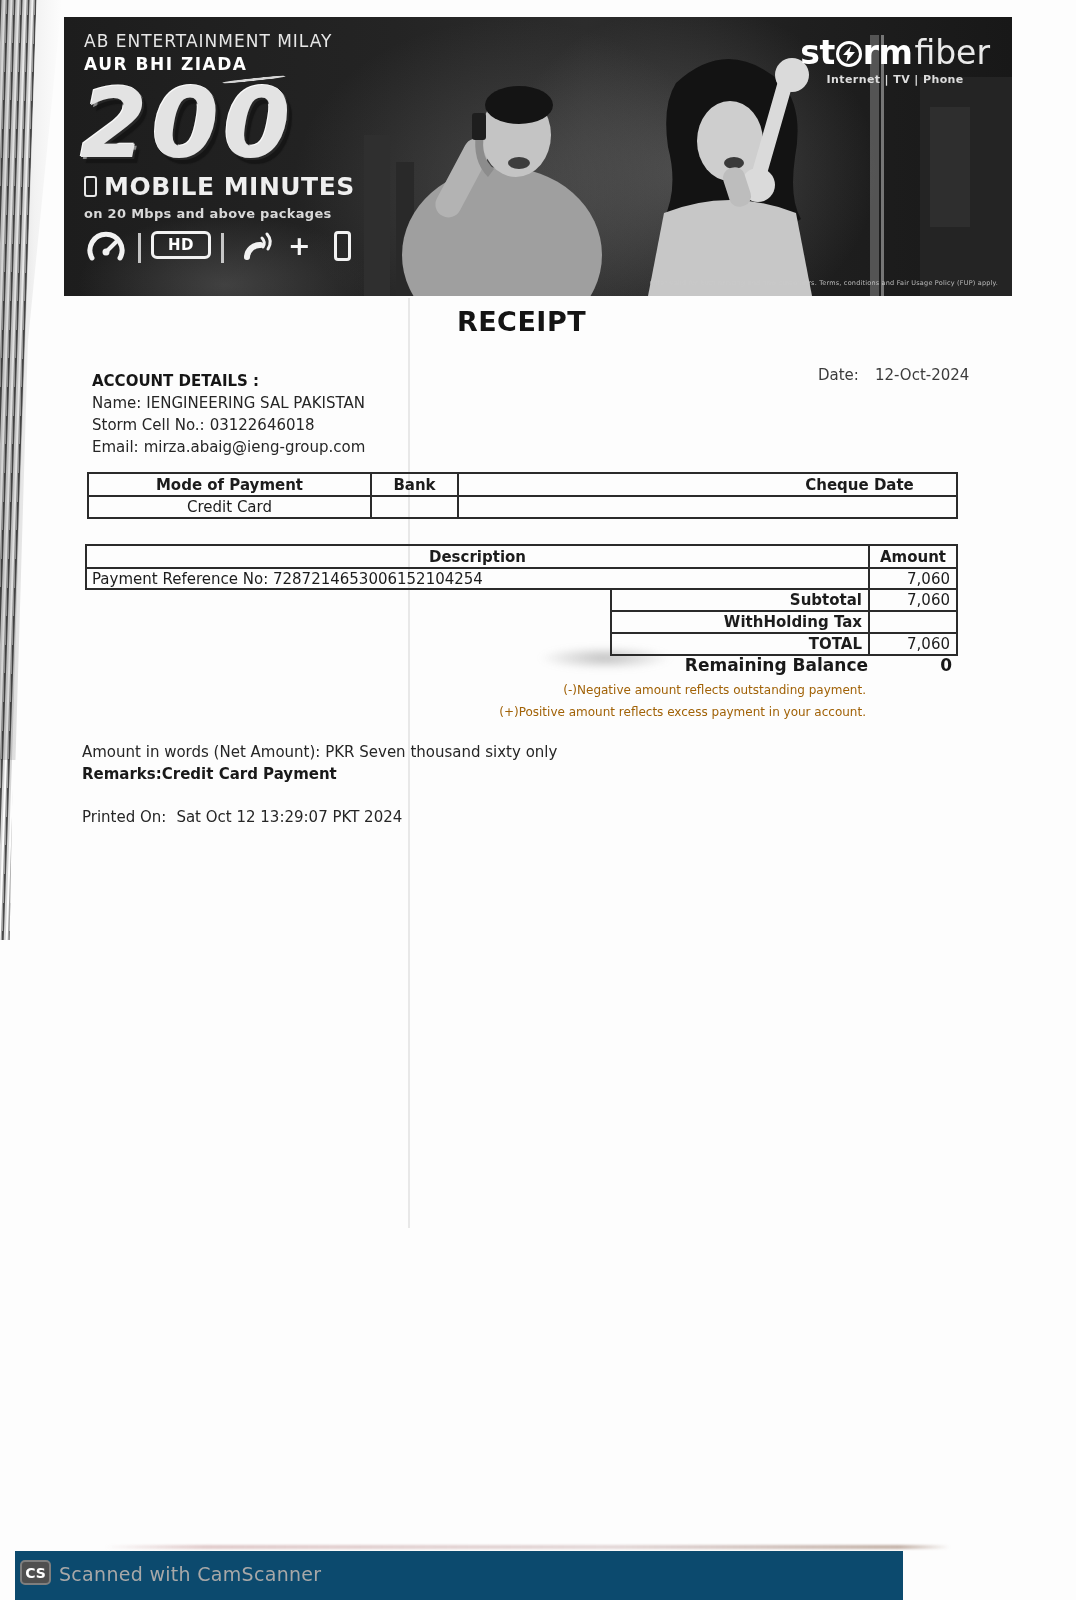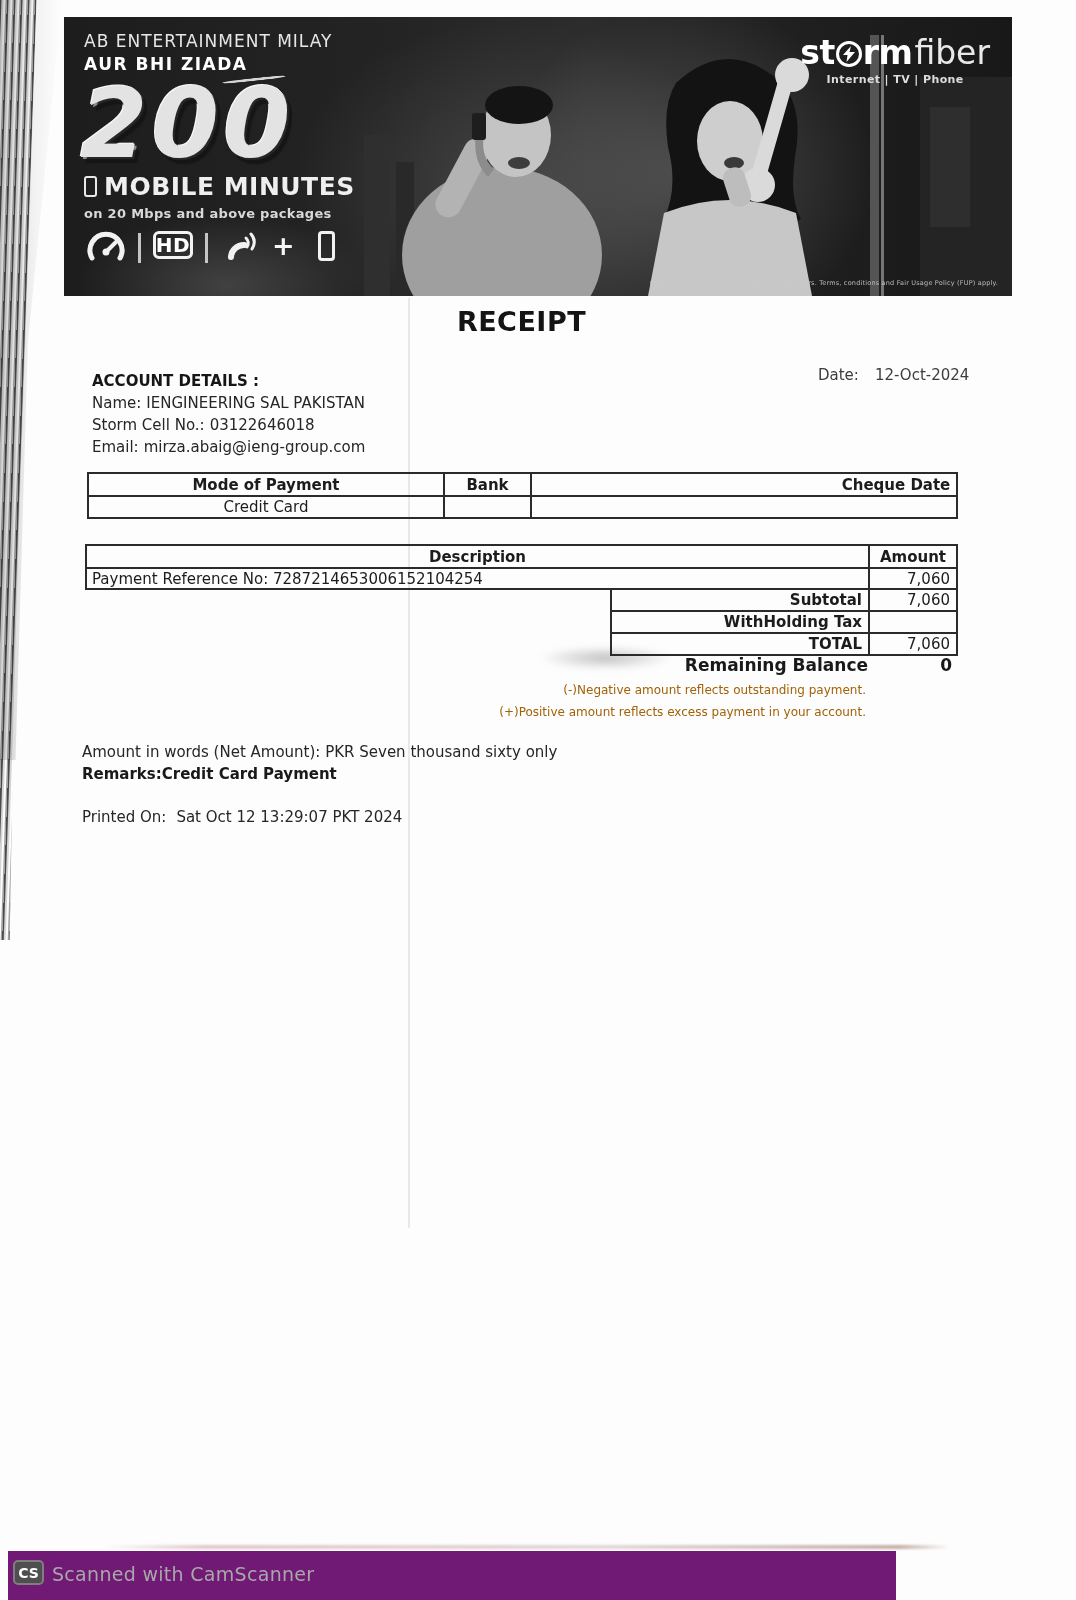--- a/index.html
+++ b/index.html
@@ -36,22 +36,22 @@
   .b-getfree { color:#f0f0f0; font-size:29px; font-weight:bold; font-style:italic; letter-spacing:1px; margin-top:10px; }
   .b-200 { color:#e3e3e3; font-size:97px; font-weight:bold; font-style:italic; line-height:.88; letter-spacing:4px;
            text-shadow:5px 6px 1px rgba(20,20,20,.85), -1px -1px 0 #fafafa, 2px 2px 0 #8a8a8a; margin-left:-4px; }
   .b-mm { color:#efefef; font-size:25px; font-weight:bold; letter-spacing:.5px; margin-top:6px; display:flex; align-items:center; }
   .mm-phone { display:inline-block; width:13px; height:21px; border:2.5px solid #e8e8e8; border-radius:3px; margin-right:7px; }
   .b-pkg { color:#d8d8d8; font-size:13px; font-weight:bold; margin-top:5px; letter-spacing:.3px; }
 
   .icons-row { display:flex; align-items:flex-start; margin-top:10px; gap:10px; }
   .icon-item { display:flex; flex-direction:column; align-items:center; min-width:44px; }
   .icon-sep { width:3px; height:30px; background:#e0e0e0; opacity:.85; margin-top:2px; }
-  .hd-box { width:40px; height:28px; border:3px solid #f2f2f2; border-radius:6px; display:flex; align-items:center; justify-content:center;
-            color:#ffffff; font-weight:bold; font-size:20px; letter-spacing:.5px; }
+  .hd-box { width:60px; height:28px; border:3px solid #f2f2f2; border-radius:6px; display:flex; align-items:center; justify-content:center;
+            color:#ffffff; font-weight:bold; font-size:15px; letter-spacing:.5px; }
   .plus { color:#f5f5f5; font-size:27px; font-weight:bold; line-height:30px; }
   .mob-box { width:17px; height:30px; border:3px solid #f2f2f2; border-radius:4px; }
 
   .brand { position:absolute; right:22px; top:16px; text-align:center; }
   .brand-row { display:flex; align-items:center; color:#ffffff; font-size:33px; font-weight:bold; letter-spacing:-.5px; }
   .bolt-circle { display:inline-flex; width:26px; height:26px; border:3px solid #fff; border-radius:50%; align-items:center; justify-content:center; margin:2px 1px 0 1px; }
   .brand-light { font-weight:normal; color:#e9e9e9; margin-left:2px; letter-spacing:0; }
   .brand-tag { color:#dddddd; font-size:11px; font-weight:bold; margin-top:1px; letter-spacing:.4px; }
 
   .fine-print { position:absolute; right:14px; bottom:9px; color:#c9c9c9; font-size:6.5px; letter-spacing:.2px; opacity:.9; }
@@ -72,21 +72,21 @@
   .trow.first { border-top:2px solid #2b2b2b; }
   .cell { display:flex; align-items:center; justify-content:center; border-right:2px solid #2b2b2b; overflow:hidden; white-space:nowrap; }
   .cell:last-child { border-right:none; }
   .cell.hdr { font-weight:bold; }
   .cell.left { justify-content:flex-start; padding-left:5px; }
   .cell.right { justify-content:flex-end; padding-right:6px; }
 
   .t1 { left:87px; top:472px; width:871px; }
   .t1 .trow { height:25px; }
   .t1 .trow.data { height:22px; }
-  .c-mode { width:356px; } .c-bank { width:87px; } .c-cheq { width:304px;margin-top:44px; } .c-cdate { flex:1; }
+  .c-mode { width:283px; } .c-bank { width:87px; } .c-cheq { width:304px;margin-top:44px; } .c-cdate { flex:1; }
 
   .t2 { left:85px; top:544px; width:873px; }
   .t2 .trow { height:25px; }
   .t2 .trow.data { height:21px; }
   .c-desc { flex:1; } .c-amt { width:86px; }
   .t2-summary { margin-left:525px; width:348px; }
   .t2-summary .trow { height:22px;padding-left:41px; }
   .c-slabel { flex:1; font-weight:bold; }
 
   .remaining { position:absolute; left:560px; top:655px; width:392px; display:flex; font-size:17px; font-weight:bold; color:#191919; }
@@ -94,21 +94,21 @@
   .remaining .val { width:84px; text-align:right; }
 
   .notes { position:absolute; left:280px; top:679px; width:586px; text-align:right; font-size:12px; color:#a16207; line-height:22px; }
 
   .amount-words { position:absolute; left:82px; top:743px; font-size:15px; color:#262626; }
   .remarks { position:absolute; left:82px; top:765px; font-size:15px; font-weight:bold; color:#191919; }
   .printed { position:absolute; left:82px; top:808px; font-size:15px; color:#262626; }
   .printed .lbl { margin-right:10px; }
 
   
-  .cam-footer { position:absolute; left:8px; top:1551px; width:888px; height:49px; background:#701a75; }
+  .cam-footer { position:absolute; left:15px; top:1551px; width:888px; height:49px; background:#0c4a6e; }
   .cam-badge { position:absolute; left:5px; top:9px; width:31px; height:25px; background:#4f4f4f; border:2px solid #7e7e7e;
     border-radius:5px; color:#ffffff; font-weight:bold; font-size:14px; display:flex; align-items:center; justify-content:center; }
   .cam-text { position:absolute; left:44px; top:12px; font-size:19px; color:#a8a8a8; letter-spacing:.3px; }
 </style>
 </head>
 <body>
 
 <div class="page">
 
   <div class="scan-strip-soft"></div>

